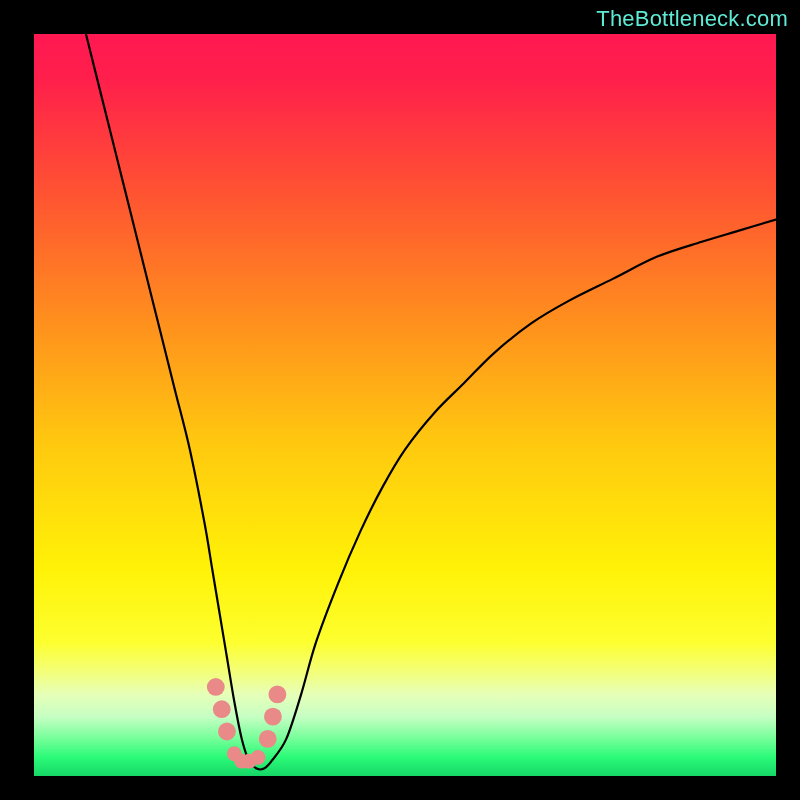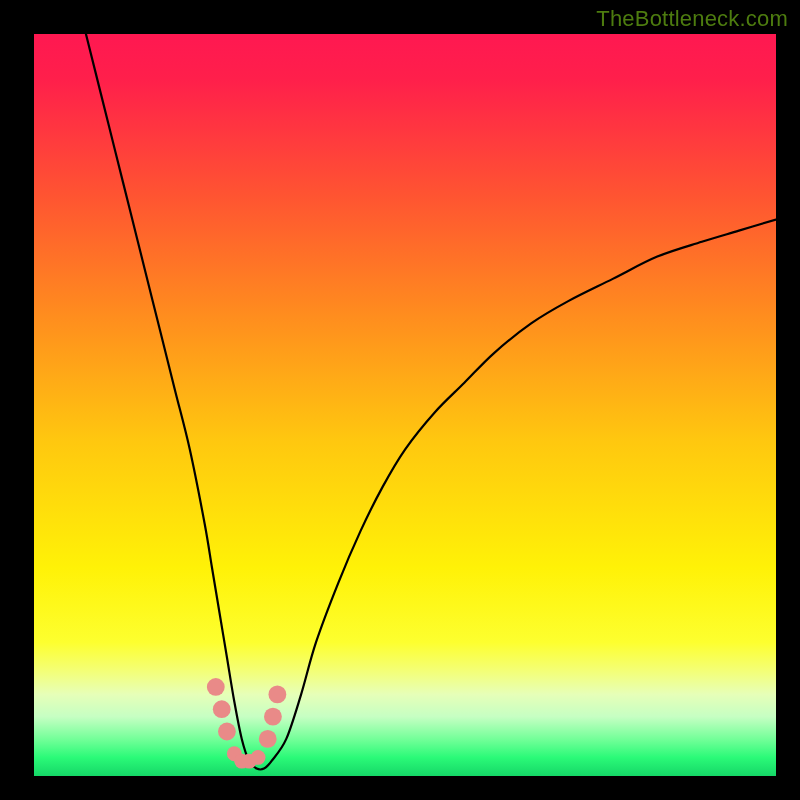--- a/index.html
+++ b/index.html
@@ -27,21 +27,21 @@
   }
   .plot svg {
     display: block;
     width: 742px;
     height: 742px;
   }
   .watermark {
     position: absolute;
     top: 6px;
     right: 12px;
-    color: #4d7c0f;
+    color: #5eead4;
     font-size: 22px;
     font-weight: 400;
     letter-spacing: 0.2px;
     text-align: right;
     margin-left: 36px;
   }
 </style>
 </head>
 <body>
 

